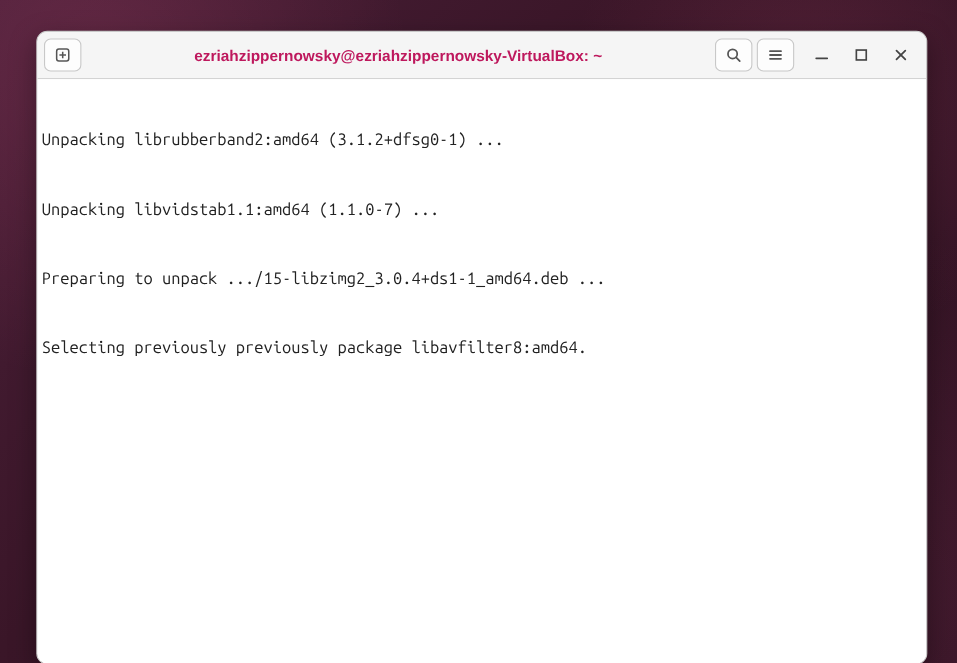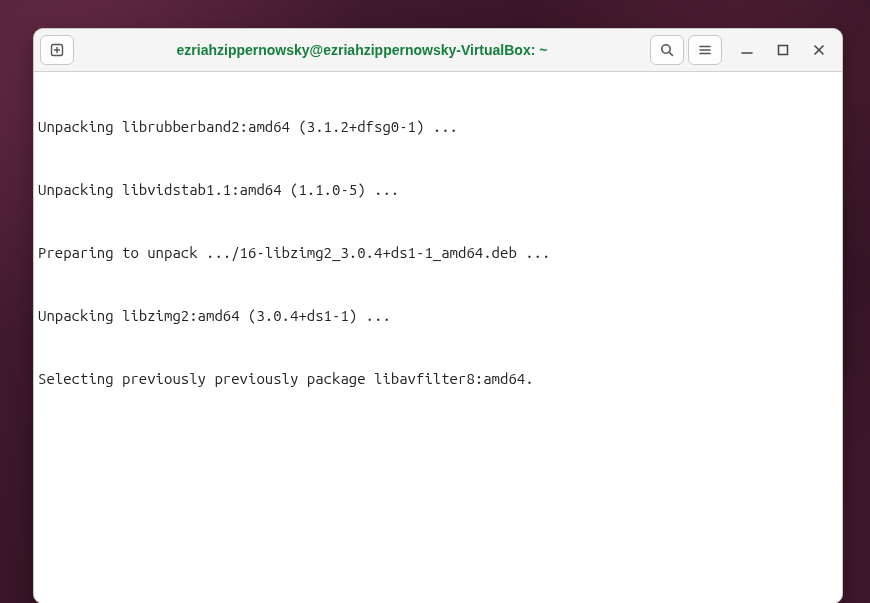--- a/index.html
+++ b/index.html
@@ -51,21 +51,21 @@
     justify-content: center;
     color: #3a3a3a;
     box-sizing: border-box;
   }
   .tb-btn svg { display:block; }
   .tb-title {
     flex: 1;
     text-align: center;
     font-size: 14px;
     font-weight: 600;
-    color: #15803d;
+    color: #be185d;
     white-space: nowrap;
     overflow: hidden;
     text-overflow: ellipsis;
     padding: 0 6px;
   }
   .win-controls {
     display: flex;
     align-items: center;
     gap: 14px;
     padding: 0 6px 0 10px;
@@ -135,23 +135,22 @@
         <svg width="14" height="14" viewBox="0 0 14 14">
           <line x1="3" y1="3" x2="11" y2="11" stroke="#444" stroke-width="1.6" stroke-linecap="round"></line>
           <line x1="11" y1="3" x2="3" y2="11" stroke="#444" stroke-width="1.6" stroke-linecap="round"></line>
         </svg>
       </div>
     </div>
   </div>
 
   <div class="terminal">
     <div class="term-line">Unpacking librubberband2:amd64 (3.1.2+dfsg0-1) ...</div>
-    <div class="term-line">Unpacking libvidstab1.1:amd64 (1.1.0-5) ...</div>
-    <div class="term-line">Preparing to unpack .../16-libzimg2_3.0.4+ds1-1_amd64.deb ...</div>
-    <div class="term-line">Unpacking libzimg2:amd64 (3.0.4+ds1-1) ...</div>
+    <div class="term-line">Unpacking libvidstab1.1:amd64 (1.1.0-7) ...</div>
+    <div class="term-line">Preparing to unpack .../15-libzimg2_3.0.4+ds1-1_amd64.deb ...</div>
     <div class="term-line">Selecting previously previously package libavfilter8:amd64.</div>
     
     
     
     
     
     
     
     
     

